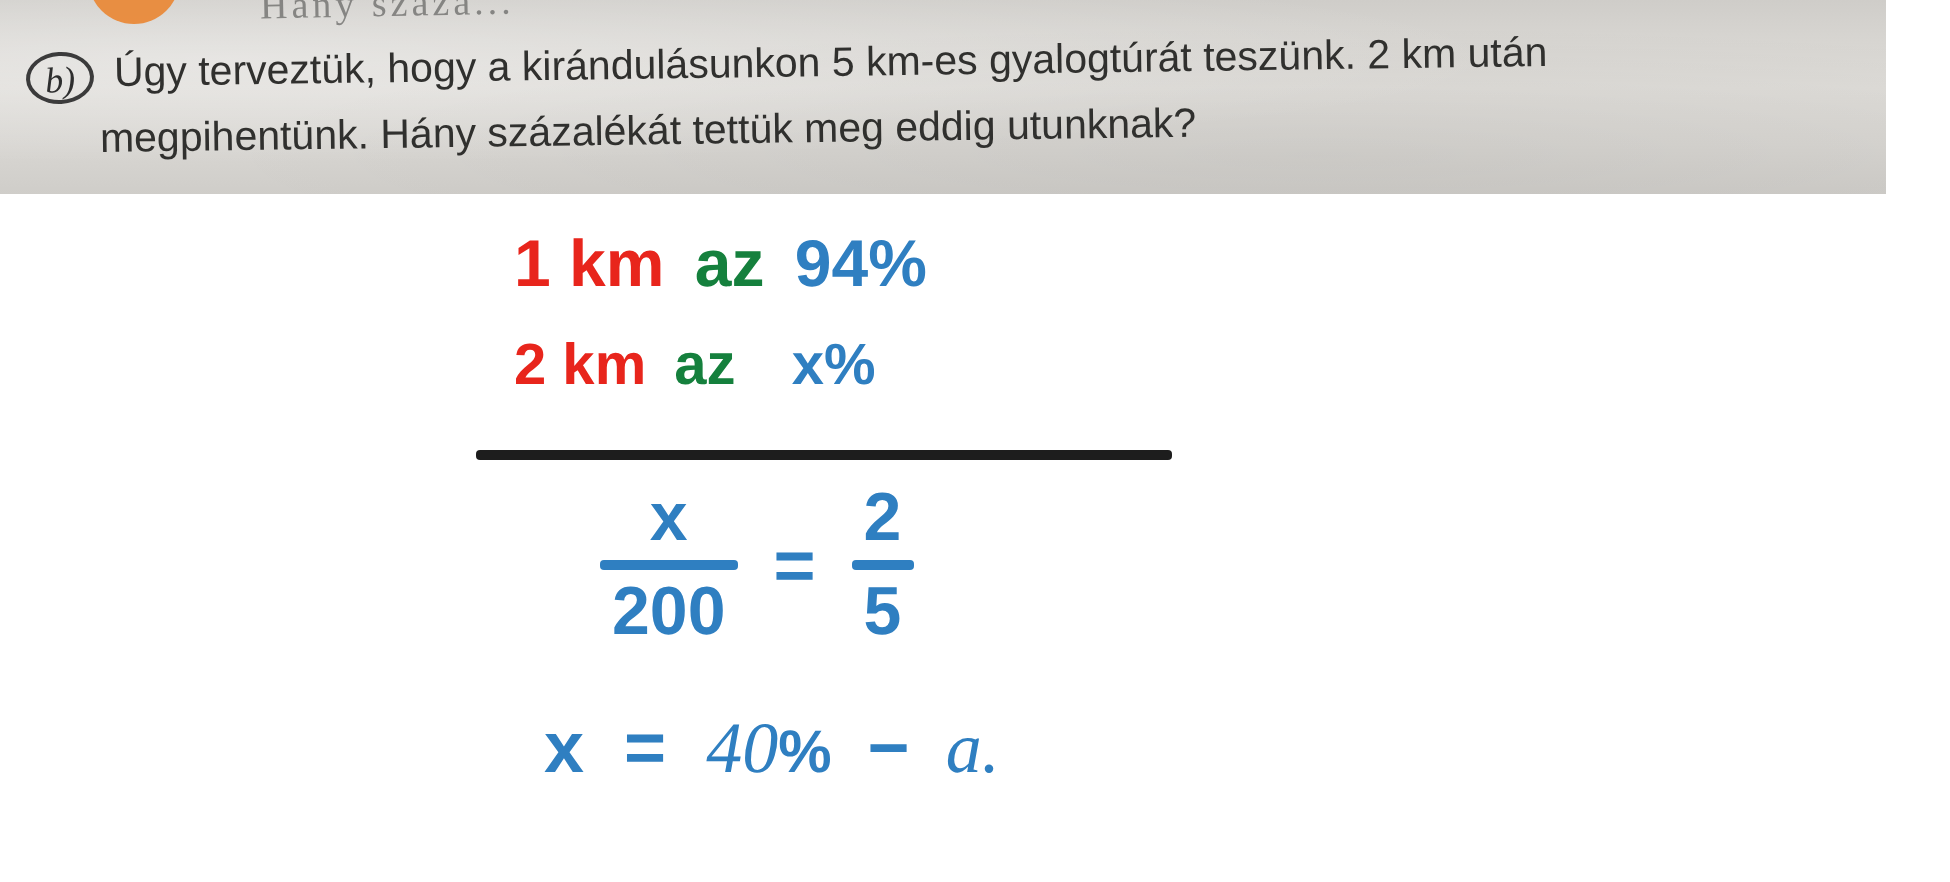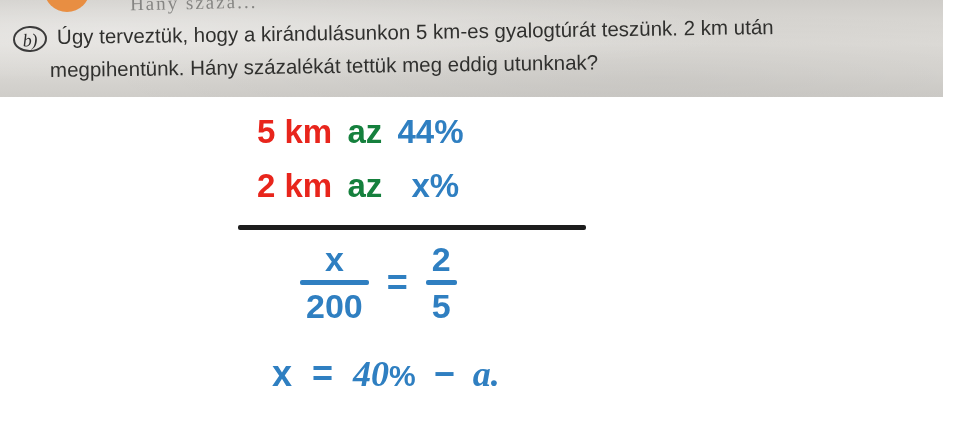--- a/index.html
+++ b/index.html
@@ -112,21 +112,21 @@
     font-family: "Liberation Sans", sans-serif;
   }
   .row-a {
     left: 257px;
     top: 16px;
     font-size: 33px;
   }
   .row-b {
     left: 257px;
     top: 70px;
-    font-size: 33px;
+    font-size: 29px;
   }
   .row-a span, .row-b span { margin-right: 6px; }
 
   .hline {
     position: absolute;
     left: 238px;
     top: 128px;
     width: 348px;
     height: 5px;
     background: #1d1d1d;
@@ -176,44 +176,44 @@
     top: 256px;
     font-size: 36px;
     font-weight: bold;
     color: #2f7fc1;
     white-space: nowrap;
     font-family: "Liberation Sans", sans-serif;
   }
   .final .ital {
     font-family: "Liberation Serif", serif;
     font-style: italic;
-    font-weight: bold;
+    font-weight: normal;
   }
   .final .pct {
     font-size: 30px;
   }
 </style>
 </head>
 <body>
 
 <div class="scan">
   <div class="scan-noise"></div>
   <div class="scan-orange"></div>
   <div class="scan-cut-line">Hány száza...</div>
   <div class="scan-label">b)</div>
   <div class="scan-line1">Úgy terveztük, hogy a kirándulásunkon 5 km-es gyalogtúrát teszünk. 2 km után</div>
   <div class="scan-line2">megpihentünk. Hány százalékát tettük meg eddig utunknak?</div>
 </div>
 
 <div class="solution">
 
   <div class="row row-a">
-    <span class="red">5 km</span>
+    <span class="red">1 km</span>
     <span class="dark">az</span>
-    <span class="blue">44%</span>
+    <span class="blue">94%</span>
   </div>
 
   <div class="row row-b">
     <span class="red">2 km</span>
     <span class="dark">az</span>
     <span class="blue" style="margin-left:14px">x%</span>
   </div>
 
   <div class="hline"></div>
 

